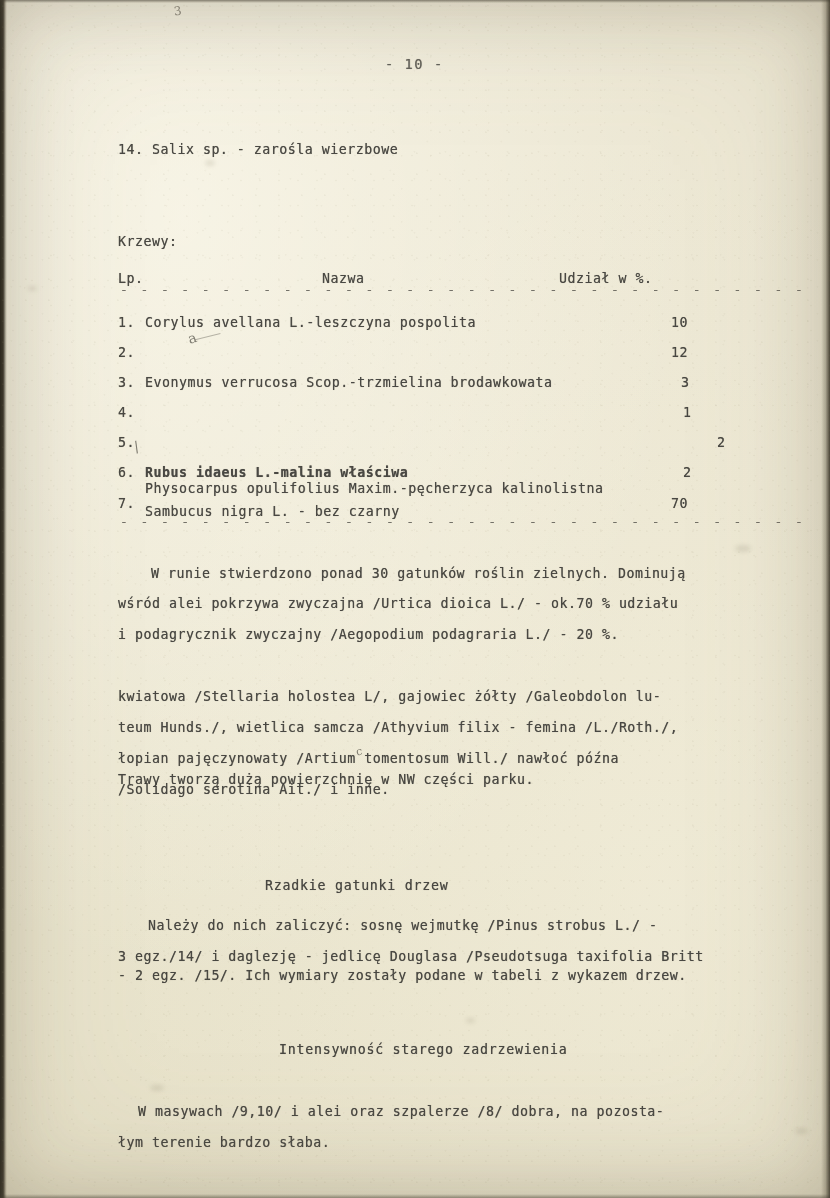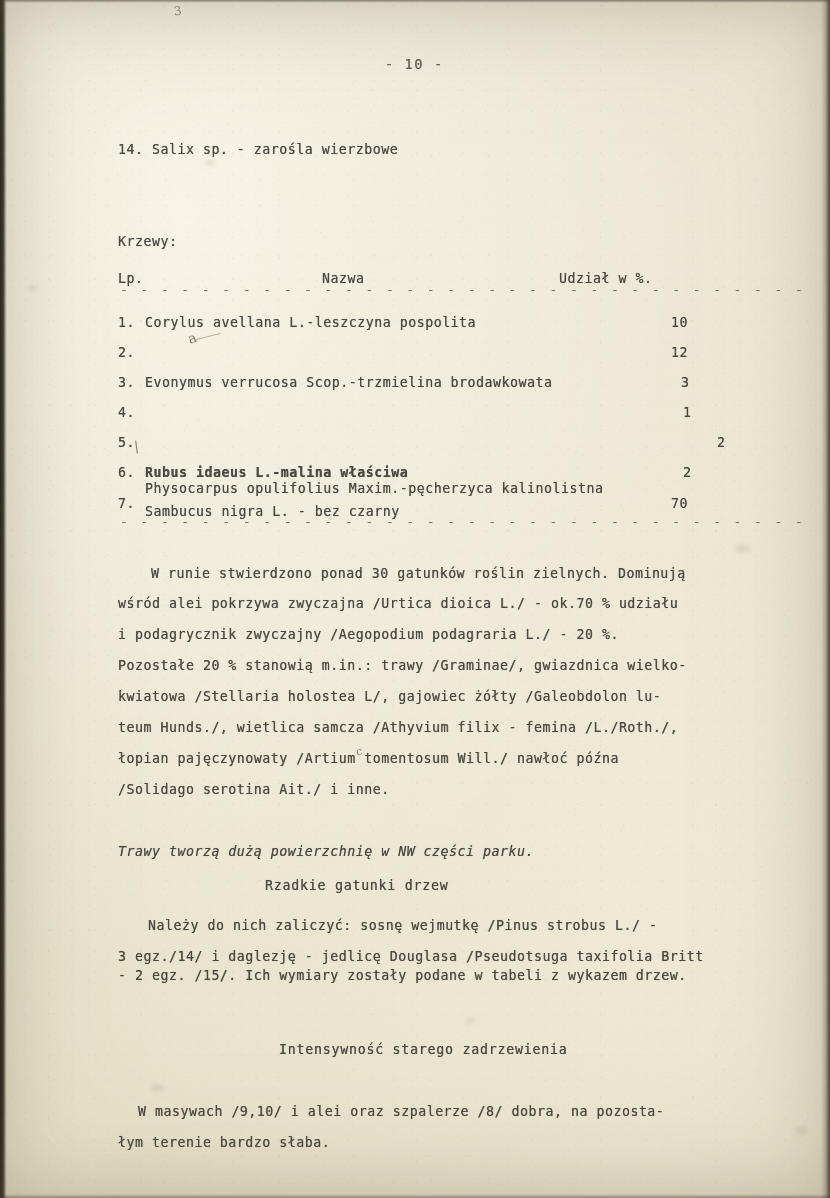--- a/index.html
+++ b/index.html
@@ -117,26 +117,25 @@
 
   <div class="tw" style="left:118px;top:496px;">7.</div>
   <div class="tw" style="left:145px;top:496px;margin-top:8px;">Sambucus nigra L. - bez czarny</div>
   <div class="tw num" style="left:671px;top:496px;">70</div>
 
   <div class="dashline" style="left:120px;top:514px;">- - - - - - - - - - - - - - - - - - - - - - - - - - - - - - - - - -</div>
 
   <div class="tw" style="left:151px;top:566px;">W runie stwierdzono ponad 30 gatunków roślin zielnych. Dominują</div>
   <div class="tw" style="left:118px;top:596px;">wśród alei pokrzywa zwyczajna /Urtica dioica L./ - ok.70 % udziału</div>
   <div class="tw" style="left:118px;top:627px;">i podagrycznik zwyczajny /Aegopodium podagraria L./ - 20 %.</div>
-  <div class="tw" style="left:118px;top:658px;">Pozostałe 20 % stanowią m.in.: trawy /Graminae/, gwiazdnica wielko-</div>
   <div class="tw" style="left:118px;top:689px;">kwiatowa /Stellaria holostea L/, gajowiec żółty /Galeobdolon lu-</div>
   <div class="tw" style="left:118px;top:720px;">teum Hunds./, wietlica samcza /Athyvium filix - femina /L./Roth./,</div>
   <div class="tw" style="left:118px;top:782px;">/Solidago serotina Ait./ i inne.</div>
   <div class="tw" style="left:118px;top:751px;">łopian pajęczynowaty /Artium tomentosum Will./ nawłoć późna</div>
-  <div class="tw" style="left:118px;top:844px;font-style:italic;">Trawy tworzą dużą powierzchnię w NW części parku.</div>
+  <div class="tw" style="left:118px;top:772px;">Trawy tworzą dużą powierzchnię w NW części parku.</div>
 
   <div class="tw heading" style="left:265px;top:878px;">Rzadkie gatunki drzew</div>
   <div class="tw" style="left:148px;top:918px;">Należy do nich zaliczyć: sosnę wejmutkę /Pinus strobus L./ -</div>
   <div class="tw" style="left:118px;top:949px;">3 egz./14/ i daglezję - jedlicę Douglasa /Pseudotsuga taxifolia Britt</div>
   <div class="tw" style="left:118px;top:968px;">- 2 egz. /15/. Ich wymiary zostały podane w tabeli z wykazem drzew.</div>
 
   <div class="tw heading" style="left:279px;top:1042px;">Intensywność starego zadrzewienia</div>
   <div class="tw" style="left:138px;top:1104px;">W masywach /9,10/ i alei oraz szpalerze /8/ dobra, na pozosta-</div>
   <div class="tw" style="left:118px;top:1135px;">łym terenie bardzo słaba.</div>
 

